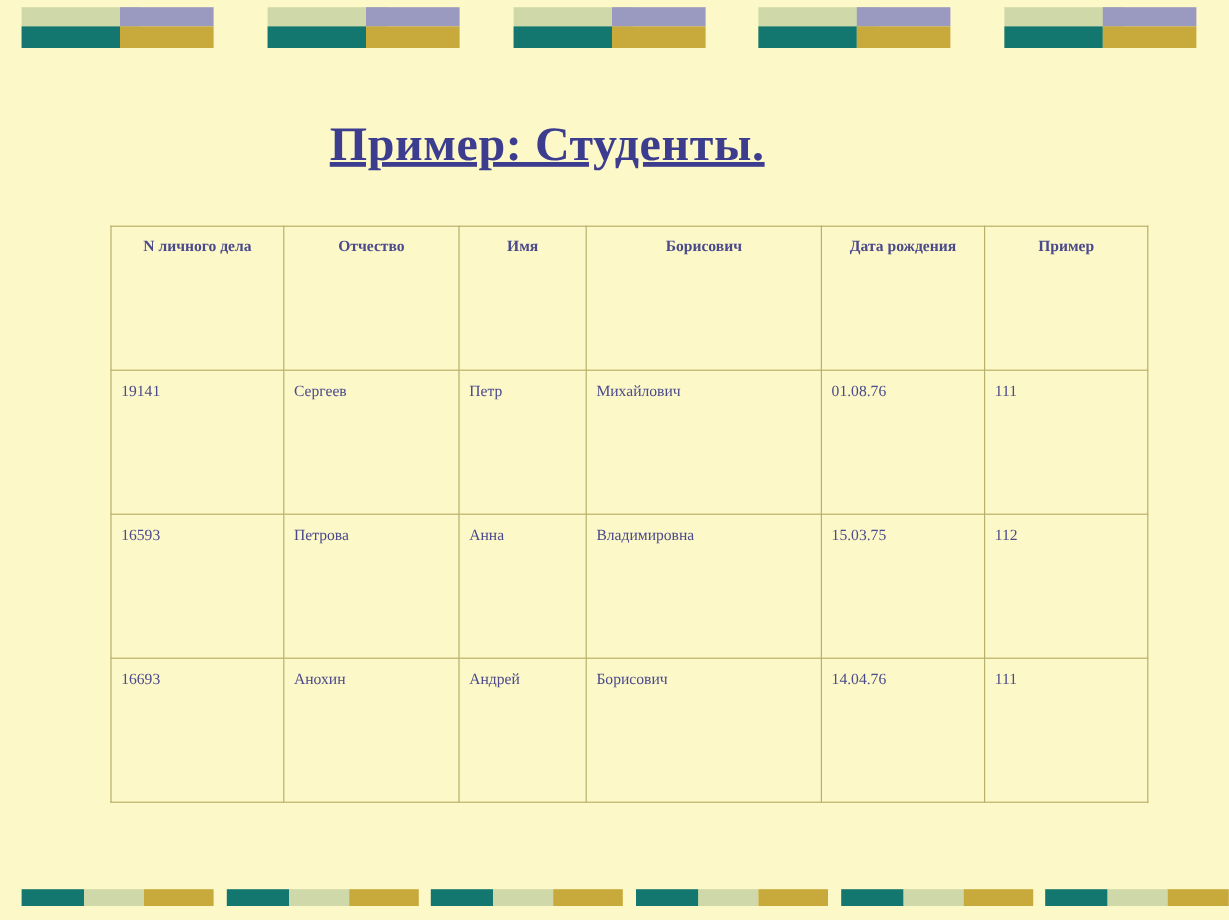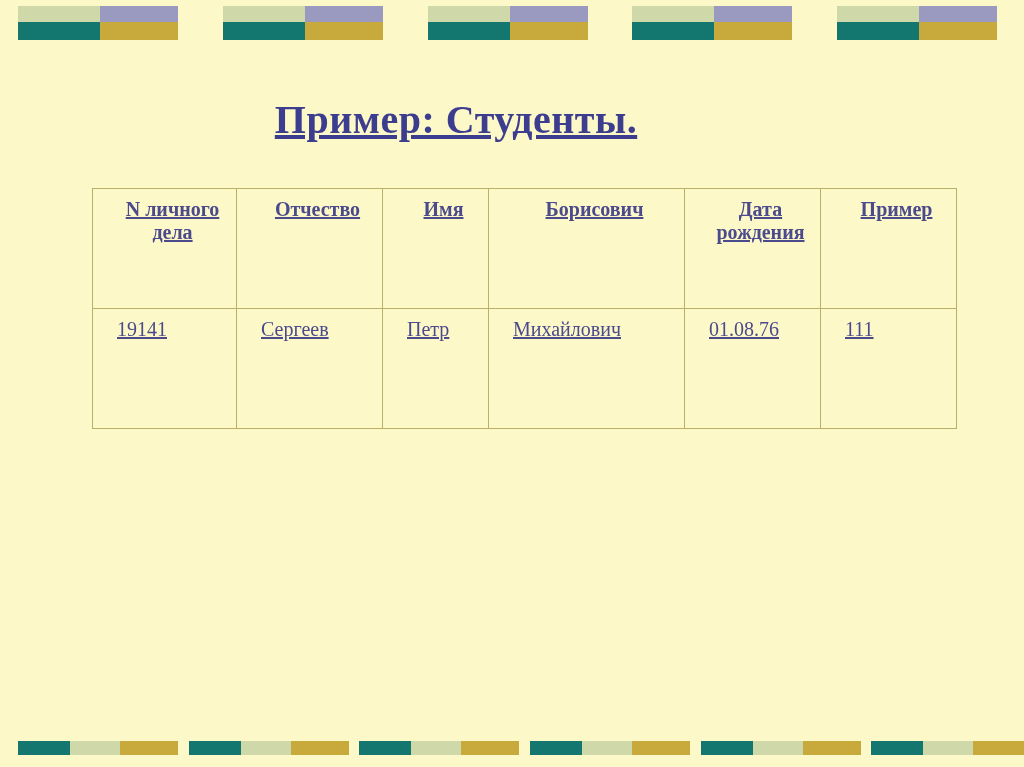--- a/index.html
+++ b/index.html
@@ -104,25 +104,24 @@
   table.students {
     border-collapse: collapse;
     width: 864px;
     table-layout: fixed;
     font-family: "Liberation Serif", serif;
   }
   table.students th,
   table.students td {
     border: 1px solid #b9b06a;
     color: #4a4a8c;
-    font-size: 20px;
+    font-size: 13px;
     vertical-align: top;
-    padding: 9px 8px 0 24px;
+    padding: 9px 8px 0 8px;
     background: transparent;
-    text-decoration: underline;
   }
   table.students th {
     font-weight: bold;
     text-align: center;
     height: 110px;
   }
   table.students td {
     font-weight: normal;
     text-align: left;
     height: 110px;
@@ -209,20 +208,36 @@
     </thead>
     <tbody>
       <tr>
         <td>19141</td>
         <td>Сергеев</td>
         <td>Петр</td>
         <td>Михайлович</td>
         <td>01.08.76</td>
         <td>111</td>
       </tr>
+      <tr>
+        <td>16593</td>
+        <td>Петрова</td>
+        <td>Анна</td>
+        <td>Владимировна</td>
+        <td>15.03.75</td>
+        <td>112</td>
+      </tr>
+      <tr>
+        <td>16693</td>
+        <td>Анохин</td>
+        <td>Андрей</td>
+        <td>Борисович</td>
+        <td>14.04.76</td>
+        <td>111</td>
+      </tr>
     </tbody>
   </table>
 </div>
 
 <div class="band bottom">
   <div class="band-unit">
     <div class="u-teal2"></div>
     <div class="u-pale2"></div>
     <div class="u-gold2"></div>
   </div>

